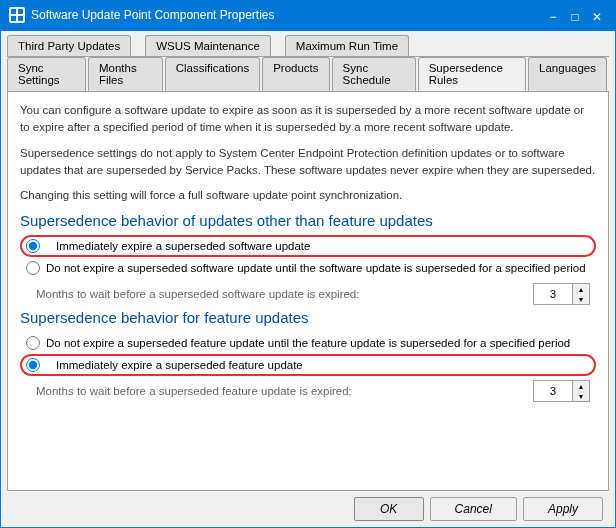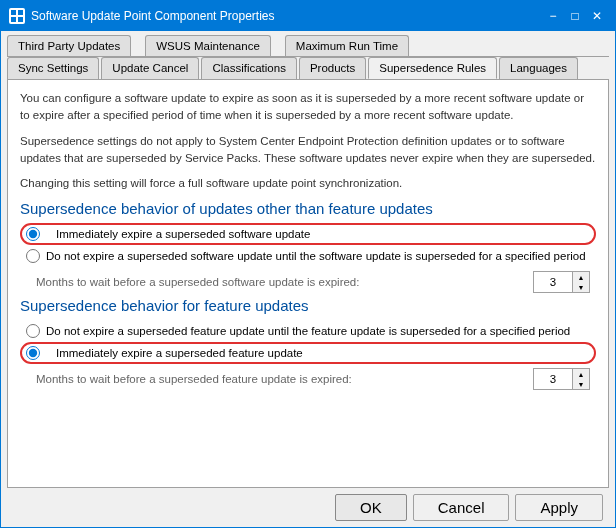--- a/index.html
+++ b/index.html
@@ -12,23 +12,23 @@
       width: 616px;
       height: 528px;
       border: 1px solid #0078d7;
       background: #f0f0f0;
       display: flex;
       flex-direction: column;
     }
     .title-bar {
       background: #0078d7;
       color: white;
-      padding: 0 8px;
-      display: flex;
-      align-items: center;
+      padding: 6px 8px;
+      display: flex;
+      align-items: flex-start;
       justify-content: space-between;
       height: 30px;
     }
     .title-bar-left {
       display: flex;
       align-items: center;
       gap: 6px;
     }
     .title-icon {
       width: 16px;
@@ -193,23 +193,24 @@
       justify-content: flex-end;
       gap: 6px;
       padding: 6px 6px 0 6px;
     }
 
     .dialog-btn {
       padding: 4px 24px;
       border: 1px solid #a0a0a0;
       background: #f0f0f0;
       cursor: pointer;
-      font-size: 15px;
+      font-size: 12px;
       min-width: 70px;
       border-radius: 2px;
+      font-style: italic;
     }
     .dialog-btn.default {
       background: #e8e8e8;
       border-color: #888;
     }
   </style>
 </head>
 <body>
 
 <div class="window">
@@ -236,23 +237,24 @@
   <div class="content">
 
     <div class="tabs-row1">
       <div class="tab">Third Party Updates</div>
       <div class="tab">WSUS Maintenance</div>
       <div class="tab">Maximum Run Time</div>
     </div>
 
     <div class="tabs-row2">
       <div class="tab">Sync Settings</div>
-      <div class="tab">Update Cancel</div>
+      <div class="tab">Months Files</div>
       <div class="tab">Classifications</div>
       <div class="tab">Products</div>
+      <div class="tab">Sync Schedule</div>
       <div class="tab active">Supersedence Rules</div>
       <div class="tab">Languages</div>
     </div>
 
     <div class="main-content">
 
       <p class="description">You can configure a software update to expire as soon as it is superseded by a more recent software update or to expire after a specified period of time when it is superseded by a more recent software update.</p>
       <p class="description">Supersedence settings do not apply to System Center Endpoint Protection definition updates or to software updates that are superseded by Service Packs. These software updates never expire when they are superseded.</p>
       <p class="description">Changing this setting will force a full software update point synchronization.</p>
 

